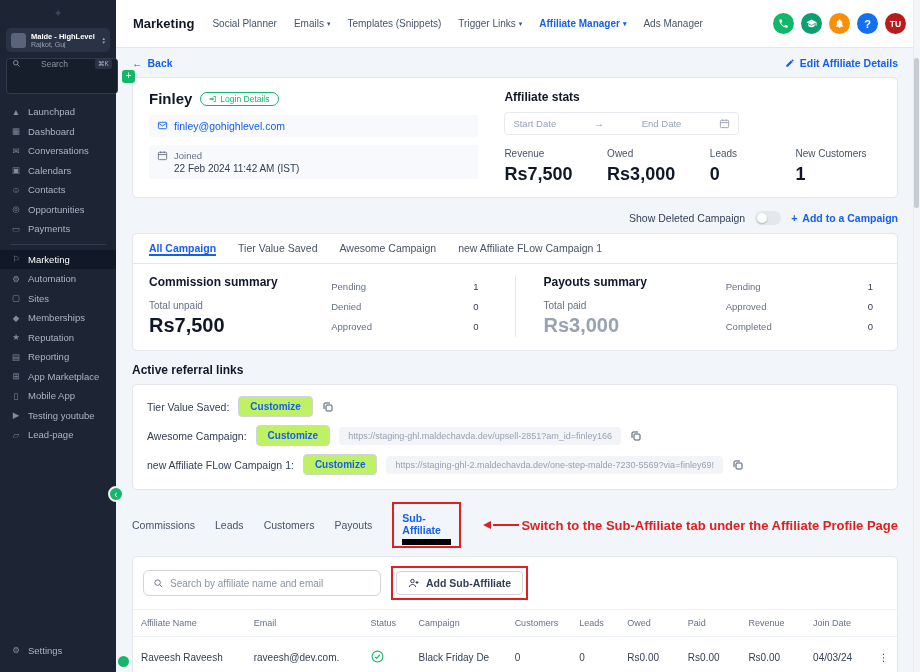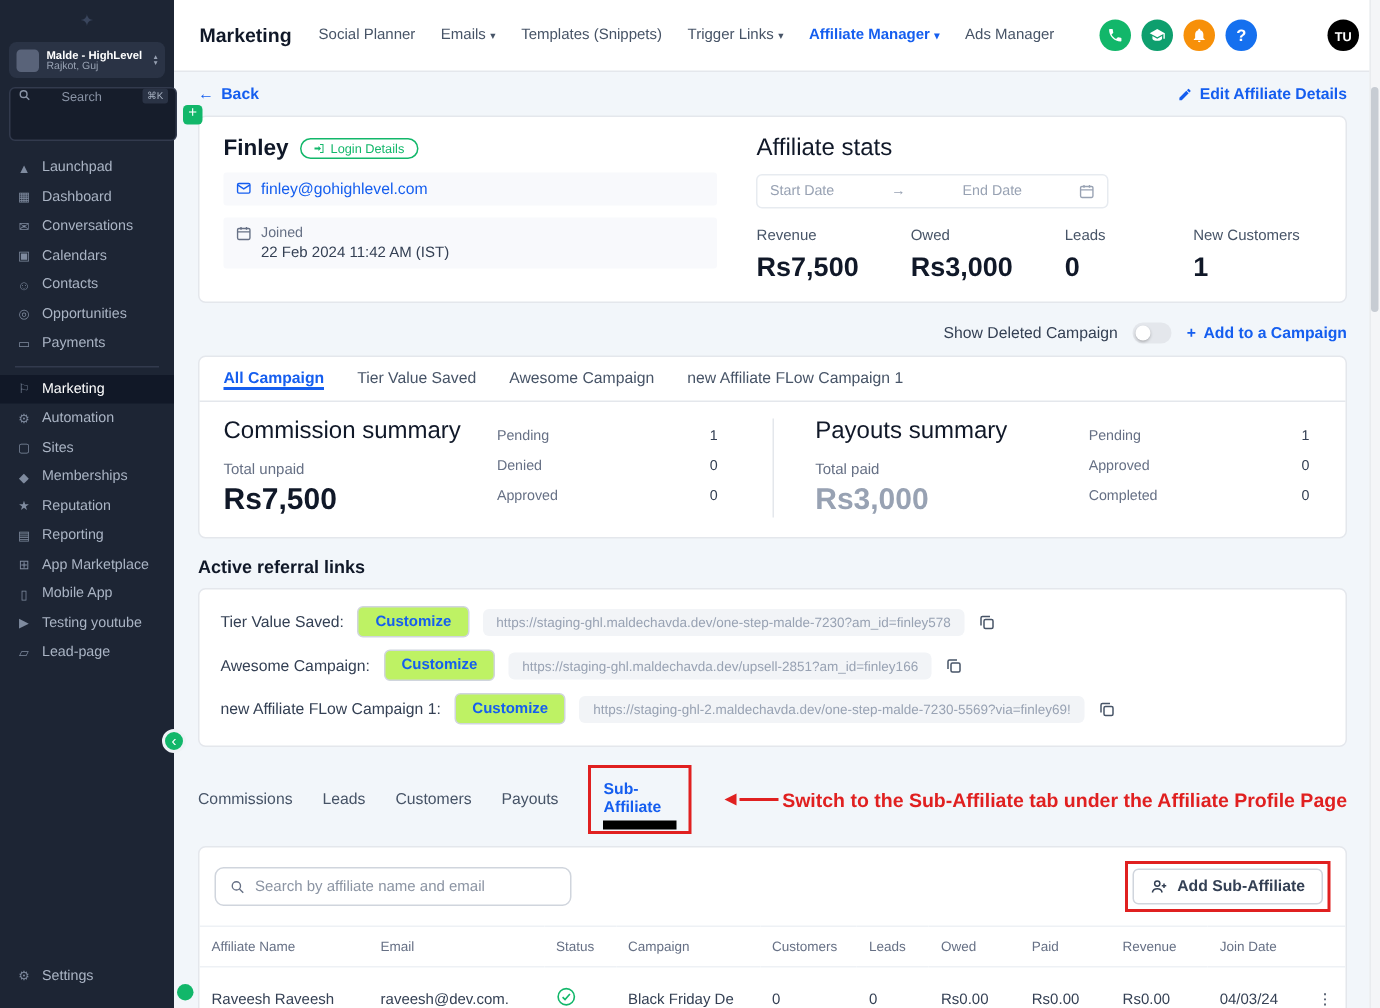--- a/index.html
+++ b/index.html
@@ -33,41 +33,41 @@
   
   .main { flex:1; display:flex; flex-direction:column; min-width:0; position:relative; background:#f2f6fa; }
   .topbar { height:48px; background:#fff; border-bottom:1px solid #e4e7ec; display:flex; align-items:center; padding:0 14px 0 17px; gap:18px; flex-shrink:0; }
   .tb-title { font-size:13px; font-weight:bold; color:#101828; }
   .tb-tabs { display:flex; gap:17px; font-size:10px; color:#475467; align-items:center; }
   .tb-tab { cursor:pointer; display:flex; align-items:center; gap:3px; white-space:nowrap; }
   .tb-tab.active { color:#155eef; font-weight:bold; }
   .tb-caret { font-size:7px; }
   .tb-icons { margin-left:auto; display:flex; gap:7px; align-items:center; }
   .circ { width:21px; height:21px; border-radius:50%; display:flex; align-items:center; justify-content:center; cursor:pointer; color:#fff; font-size:11px; font-weight:bold; flex-shrink:0; }
-  .c-green { background:#12b76a; } .c-teal { background:#0e9f6e; } .c-orange { background:#f79009; } .c-blue { background:#1570ef; } .c-avatar { background:#000000; font-size:8.5px;margin-left:40px; }
+  .c-green { background:#12b76a; } .c-teal { background:#0e9f6e; } .c-orange { background:#f79009; } .c-blue { background:#1570ef; } .c-avatar { background:#b91c1c; font-size:8.5px; }
 
   .content { flex:1; overflow:hidden; padding:9px 22px 0 16px; position:relative; }
 
   .back-row { display:flex; justify-content:space-between; align-items:center; margin-bottom:8px; }
   .link-blue { color:#155eef; font-size:10.5px; cursor:pointer; display:flex; align-items:center; gap:5px; font-weight:bold; }
 
   .card { background:#fff; border:1px solid #e4e7ec; border-radius:5px; }
 
   
   .profile-card { display:flex; padding:12px 16px; margin-bottom:13px; }
   .profile-left { width:45%; min-width:0; }
   .name-row { display:flex; align-items:center; gap:8px; }
   .aff-name { font-size:15px; font-weight:bold; color:#101828; }
   .badge-green { border:1px solid #12b76a; color:#12b76a; border-radius:10px; font-size:8.5px; padding:1px 8px; display:inline-flex; align-items:center; gap:3px; cursor:pointer; background:#fff; }
   .stripe { margin-top:8px; background:#f8f9fc; padding:5px 8px; display:flex; align-items:flex-start; gap:6px; border-radius:2px; }
   .email-text { color:#155eef; font-size:10.5px; cursor:pointer; }
   .joined-label { font-size:9.5px; color:#667085; }
   .joined-date { font-size:10px; color:#344054; margin-top:2px; }
   .profile-right { flex:1; padding-left:26px; }
-  .sec-title { font-size:16px; font-weight:normal; color:#101828; }
+  .sec-title { font-size:12px; font-weight:bold; color:#101828; }
   .date-range { margin-top:8px; width:235px; border:1px solid #e7ebf0; border-radius:4px; display:flex; align-items:center; justify-content:space-between; padding:5px 8px; font-size:9.5px; color:#98a2b3; cursor:pointer; background:#fff; }
   .stats-row { display:flex; margin-top:13px; }
   .stat { flex:1.2; }
   .stat.small { flex:1; }
   .stat-label { font-size:10px; color:#475467; }
   .stat-value { font-size:18px; font-weight:bold; color:#101828; margin-top:5px; }
 
   
   .toggle-row { display:flex; justify-content:flex-end; align-items:center; gap:10px; font-size:10.5px; color:#344054; margin-bottom:8px; }
   .switch { width:26px; height:14px; border-radius:7px; background:#e4e7ec; position:relative; cursor:pointer; }
@@ -102,21 +102,21 @@
   .dtab { cursor:pointer; padding:5px 0; }
   .dtab-box { border:2px solid #e02020; padding:3px 8px 1px; }
   .dtab.subaff { color:#155eef; border-bottom:6px solid #000000; padding-bottom:3px; font-weight:bold; }
   .ann-wrap { display:flex; align-items:center; gap:2px; margin-left:2px; }
   .ann-head { width:0; height:0; border-top:4px solid transparent; border-bottom:4px solid transparent; border-right:8px solid #e02020; }
   .ann-line { width:26px; height:2px; background:#e02020; }
   .ann-text { color:#e02020; font-size:13px; font-weight:bold; white-space:nowrap; }
 
   
   .table-card { }
-  .table-top { display:flex; justify-content:space-between; align-items:center; padding:9px 10px; }
+  .table-top { display:flex; justify-content:flex-start; align-items:center; gap:10px; padding:9px 10px; }
   .search-box { width:238px; height:26px; border:1px solid #d0d5dd; border-radius:6px; background:#fff; display:flex; align-items:center; gap:6px; padding:0 9px; }
   .search-box input { border:none; outline:none; font-size:10px; flex:1; color:#344054; font-family:"Liberation Sans", sans-serif; background:transparent; }
   .search-box input::placeholder { color:#8b94a3; }
   .red-box { border:2px solid #e02020; padding:3px; }
   .btn-add { border:1px solid #d0d5dd; border-radius:4px; background:#fff; color:#344054; font-size:10.5px; font-weight:bold; padding:5px 11px; display:flex; align-items:center; gap:6px; cursor:pointer; font-family:"Liberation Sans", sans-serif; white-space:nowrap; }
   table.sub-table { width:100%; border-collapse:collapse; table-layout:fixed; }
   .sub-table th { font-size:9px; color:#667085; font-weight:normal; text-align:left; padding:8px 8px; border-top:1px solid #eef1f5; border-bottom:1px solid #eef1f5; white-space:nowrap; overflow:hidden; }
   .sub-table td { font-size:10px; color:#344054; padding:13px 8px; border-bottom:1px solid #eef1f5; white-space:nowrap; overflow:hidden; }
   .kebab { color:#667085; font-size:11px; cursor:pointer; text-align:center; }
 
@@ -443,21 +443,20 @@
             </div>
           </div>
         </div>
       </div>
 
       <div class="ref-title">Active referral links</div>
       <div class="card links-card">
         <div class="link-row">
           <span class="link-label">Tier Value Saved:</span>
           <button class="btn-customize">Customize</button>
-          <span class="url-box">https://staging-ghl.maldechavda.dev/one-step-malde-7230?am_id=finley578</span>
           <span class="copy-icon">
               <svg viewBox="0 0 24 24" width="12" height="12">
                 <rect x="8" y="8" width="12" height="12" rx="2" fill="none" stroke="#475467" stroke-width="2"></rect>
                 <path d="M16 4H6a2 2 0 0 0-2 2v10" fill="none" stroke="#475467" stroke-width="2"></path>
               </svg>
             </span>
         </div>
         <div class="link-row">
           <span class="link-label">Awesome Campaign:</span>
           <button class="btn-customize">Customize</button>

